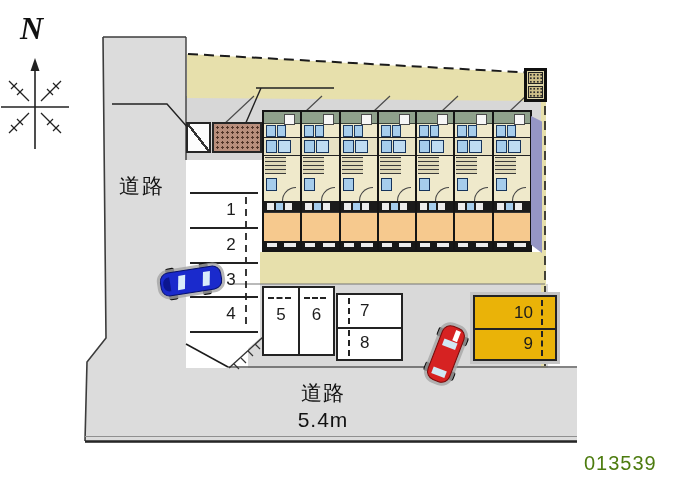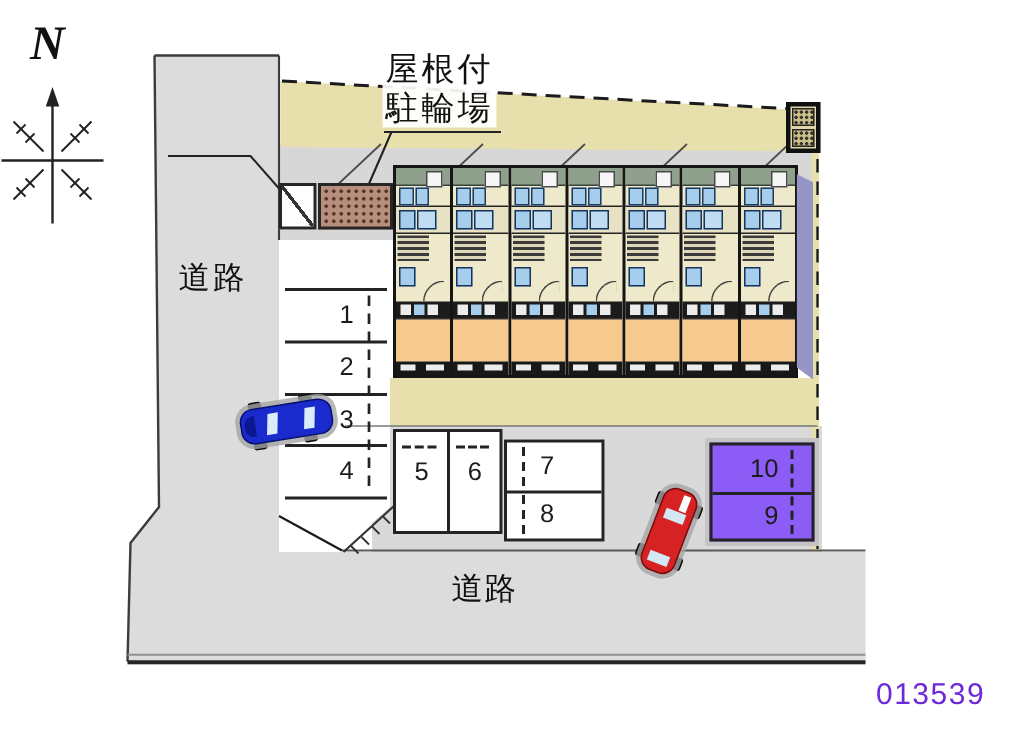--- a/index.html
+++ b/index.html
@@ -10,21 +10,21 @@
   
   .jlabel{position:absolute;white-space:nowrap}
   .jlabel span{display:block}
   .l-north{left:20px;top:10px;font-size:32px;font-weight:bold;font-style:italic;
            font-family:"Liberation Serif","DejaVu Serif",serif}
   .l-garbage{left:108px;top:52px;font-size:21px;line-height:24px;letter-spacing:2px}
   .l-bike{left:255px;top:33px;font-size:22px;line-height:26px;letter-spacing:2px;
           background:rgba(255,255,255,.92);padding:0 2px}
   .l-road-left{left:103px;top:172px;width:78px;text-align:center;font-size:21px;line-height:27px;letter-spacing:2px}
   .l-road-bottom{left:263px;top:379px;width:120px;text-align:center;font-size:21px;line-height:27px;letter-spacing:1px}
-  .l-id{left:584px;top:452px;font-size:20px;letter-spacing:1px;color:#6d28d9}
+  .l-id{left:584px;top:452px;font-size:20px;letter-spacing:1px;color:#4d7c0f}
 
   
   .pnum{position:absolute;left:221px;width:20px;text-align:center;font-size:17px;color:#1c1c1c}
 
   
   .building{position:absolute;left:262px;top:110px;width:270px;height:142px;display:flex;
             border:2px solid #151515;background:#efe9cb;box-sizing:border-box}
   .unit{flex:1;position:relative;display:flex;flex-direction:column;background:#efe9cb;min-width:0}
   .unit + .unit{border-left:2px solid #151515}
   .unit i{display:block}
@@ -67,21 +67,21 @@
 
   
   .slot{position:absolute;box-sizing:border-box;border:2px solid #232323;background:#fff;font-size:17px;color:#1c1c1c}
   .slot .num{position:absolute}
   .slot .dash-h{position:absolute;left:4px;right:7px;top:9px;border-top:2px dashed #232323}
   #slot5{left:262px;top:286px;width:38px;height:70px}
   #slot6{left:298px;top:286px;width:37px;height:70px}
   #slot5 .num,#slot6 .num{left:0;right:0;top:17px;text-align:center}
   .slot2{position:absolute;box-sizing:border-box;border:2px solid #232323;background:#fff;font-size:17px;color:#1c1c1c}
   #slot78{left:336px;top:293px;width:67px;height:68px}
-  #slot910{left:473px;top:295px;width:70px;height:66px;background:#8b5cf6;box-shadow:0 0 0 3px #c4c4c4}
+  #slot910{left:473px;top:295px;width:84px;height:66px;background:#eab308;box-shadow:0 0 0 3px #c4c4c4}
   .half{position:absolute;left:0;right:0;height:50%}
   .half.top{top:0;border-bottom:2px solid #232323}
   .half.bot{bottom:0}
   .half .num{position:absolute;top:50%;transform:translateY(-50%)}
   #slot78 .half::before{content:"";position:absolute;left:10px;top:3px;bottom:3px;border-left:2px dashed #232323}
   #slot78 .half .num{left:22px}
   #slot910 .half::before{content:"";position:absolute;right:12px;top:3px;bottom:3px;border-left:2px dashed #232323}
   #slot910 .half .num{right:22px}
 
   
@@ -157,29 +157,26 @@
       <path d="M0,-42 V42" stroke-width="1.6"></path>
       <polygon points="0,-49 -4.5,-36 4.5,-36" fill="#222" stroke="none"></polygon>
       <path d="M-34,0 H34" stroke-width="1.6"></path>
       <path d="M6,-6 L26,-26 M6,6 L26,26 M-6,6 L-26,26 M-6,-6 L-26,-26" stroke-width="1.3"></path>
       <path d="M12,-18 L18,-12 M18,-24 L24,-18 M12,18 L18,12 M18,24 L24,18
                M-12,18 L-18,12 M-18,24 L-24,18 M-12,-18 L-18,-12 M-18,-24 L-24,-18" stroke-width="1.2"></path>
     </g>
   </svg>
 
   <div class="jlabel l-north">N</div>
-  <div class="jlabel l-bike">
-    <span>屋根付</span>
-    <span>駐輪場</span>
-  </div>
   <div class="jlabel l-road-left">
     <span>道路</span>
   </div>
   <div class="jlabel l-road-bottom">
     <span>道路</span>
+    <span>5.4m</span>
   </div>
   <div class="jlabel l-id">013539</div>
 
   <div class="pnum" style="top:200px">1</div>
   <div class="pnum" style="top:235px">2</div>
   <div class="pnum" style="top:270px">3</div>
   <div class="pnum" style="top:304px">4</div>
 
   <div class="building" id="building">
     <div class="unit">

